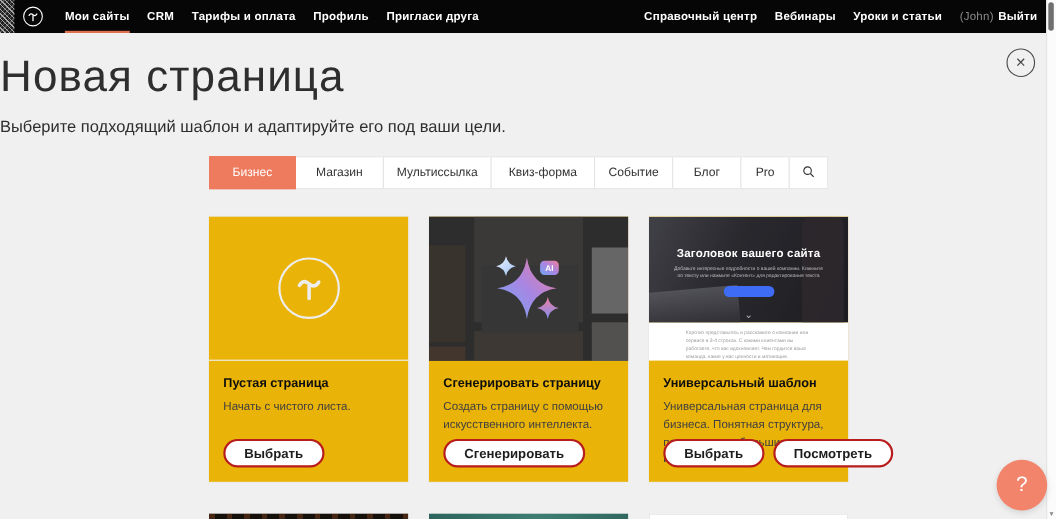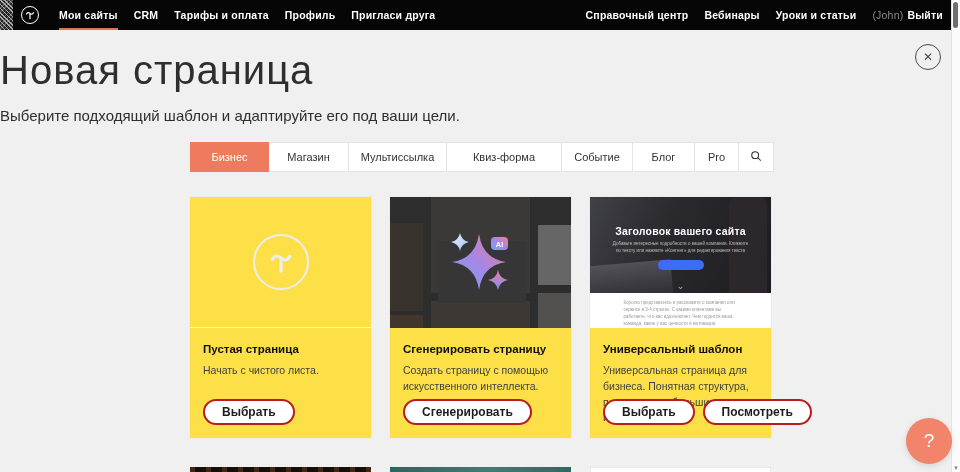--- a/index.html
+++ b/index.html
@@ -70,27 +70,27 @@
 
   
   .tabs { position: absolute; left: 190px; top: 142px; height: 30px; display: flex; }
   .tab {
     background: #fff; border: 1px solid #e4e4e4; margin-left: -1px;
     display: flex; align-items: center; justify-content: center;
     font-size: 11px; color: #333; cursor: pointer;
   }
   .tab:first-child { margin-left: 0; }
   .tab.active { background: #ee7b5e; border-color: #ee7b5e; color: #fff; z-index: 1; }
-  .t0{width:79px}.t1{width:81px}.t2{width:99px}.t3{width:116px}
+  .t0{width:79px}.t1{width:81px}.t2{width:99px}.t3{width:95px}
   .t4{width:72px}.t5{width:63px}.t6{width:45px}.t7{width:36px}
 
   
   .cards { position: absolute; left: 190px; top: 197px; display: flex; gap: 19px; }
   .card {
-    width: 181px; height: 241px; background: #fde047; position: relative;
+    width: 181px; height: 241px; background: #eab308; position: relative;
     box-shadow: 0 0 0 1px rgba(0,0,0,.02);
   }
   .card-img { height: 131px; position: relative; overflow: hidden; }
   .card-body { padding: 0 13px; }
   .card-title { margin-top: 15px; font-size: 11.5px; font-weight: bold; color: #0e0e0e; }
   .card-desc { margin-top: 8px; font-size: 10.5px; color: #3f3f3f; line-height: 1.5; max-width: 158px; }
   .btn-row { position: absolute; left: 13px; bottom: 13px; display: flex; gap: 8px; }
   .pill {
     height: 26px; padding: 0 17px; border: 2px solid #b91c1c; border-radius: 14px;
     background: #fff; font-size: 12px; color: #1d1d1d; cursor: pointer;

